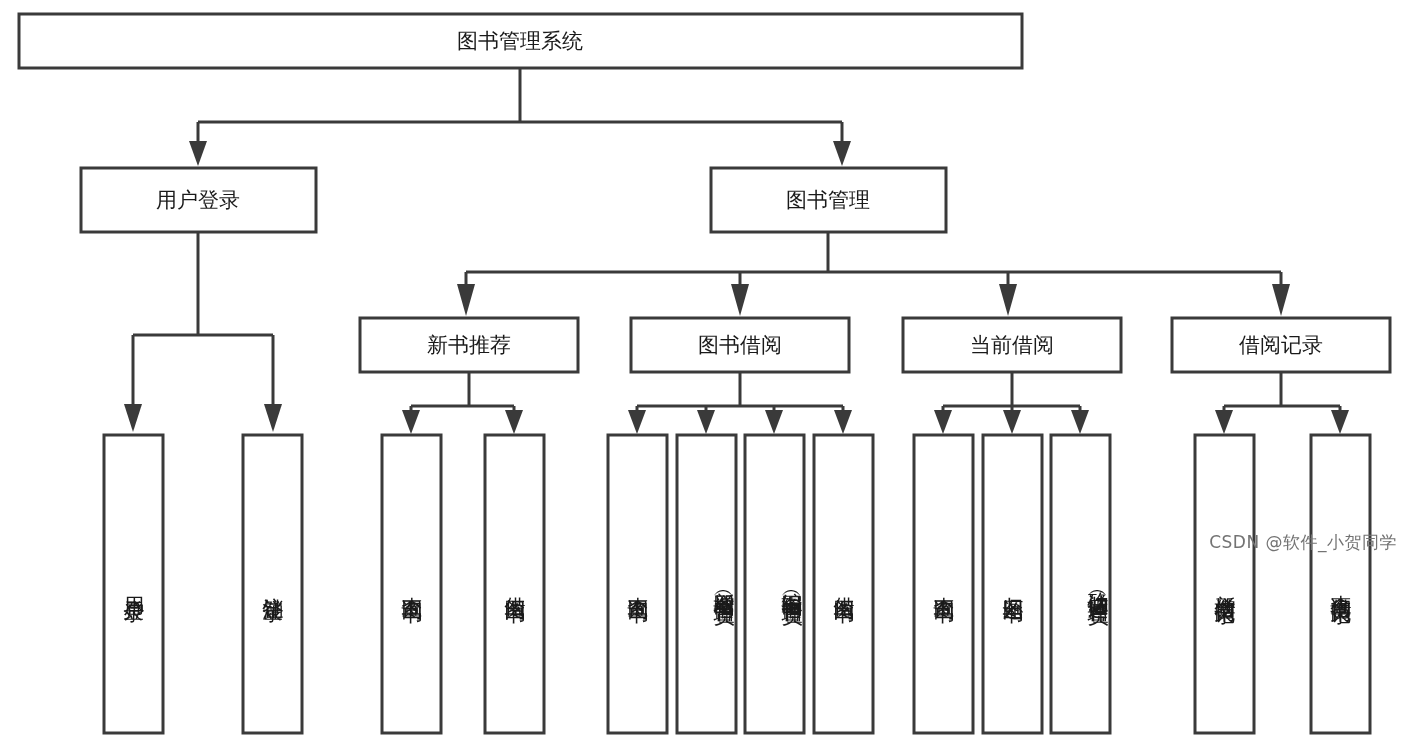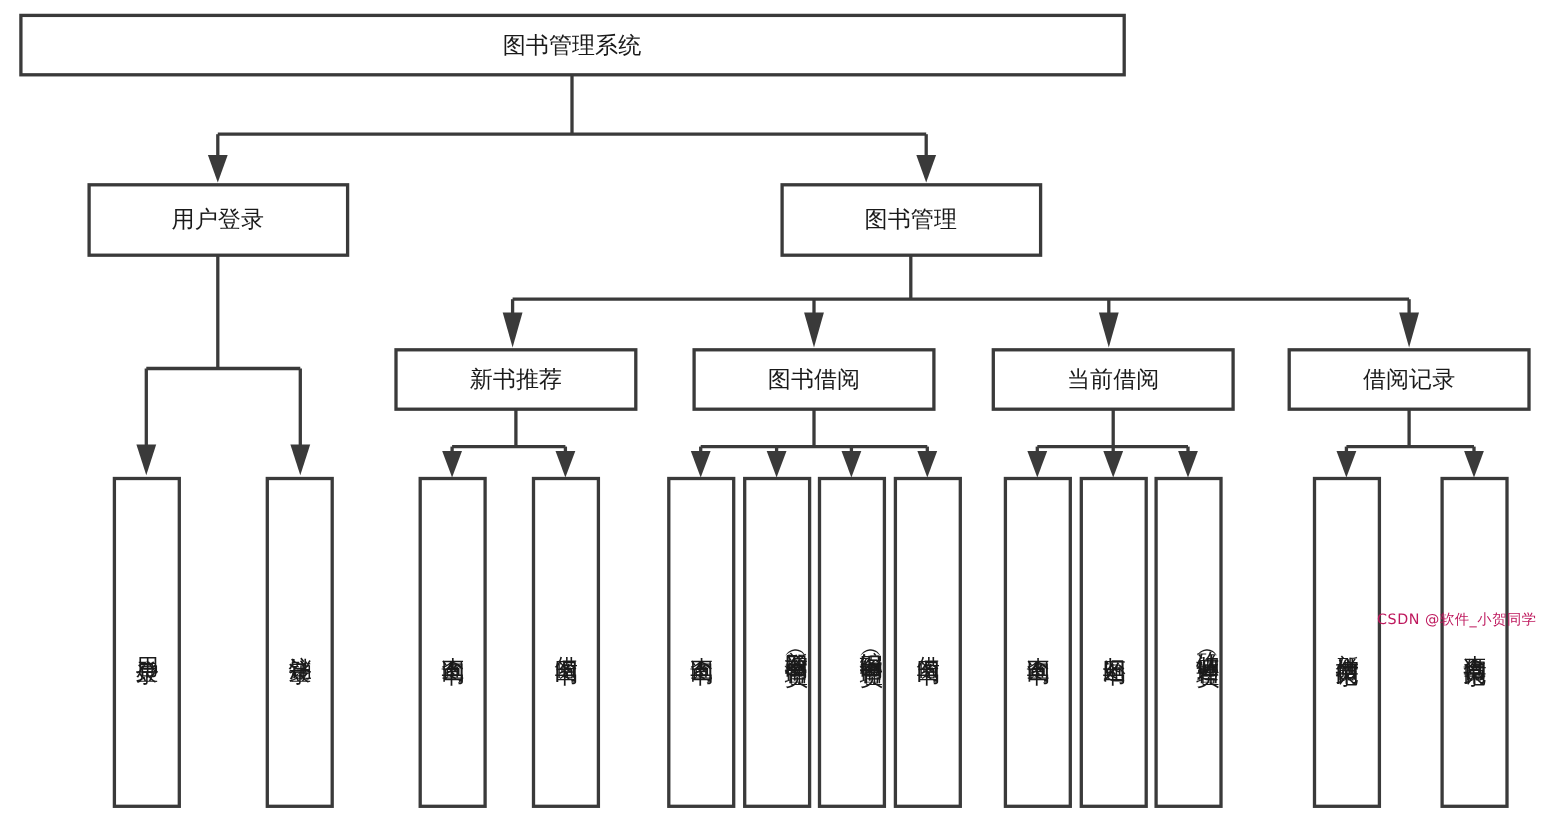--- a/index.html
+++ b/index.html
@@ -60,24 +60,24 @@
     font-size: 21px;
     line-height: 1.18;
     letter-spacing: 2px;
     color: #1a1a1a;
     white-space: nowrap;
     pointer-events: none;
   }
   .watermark {
     position: absolute;
     right: 8px;
-    bottom: 0;
-    font-family: "DejaVu Sans", "Liberation Sans", sans-serif;
-    font-size: 13px;
-    color: #be185d;
+    bottom: 18px;
+    font-family: "DejaVu Sans", "Liberation Sans", sans-serif;
+    font-size: 17px;
+    color: #737373;
     letter-spacing: 0.5px;
     user-select: none;
   }
 </style>
 </head>
 <body>
 
 <div id="diagram-root">
 
   <svg id="tree-svg" viewBox="0 0 1405 747">

